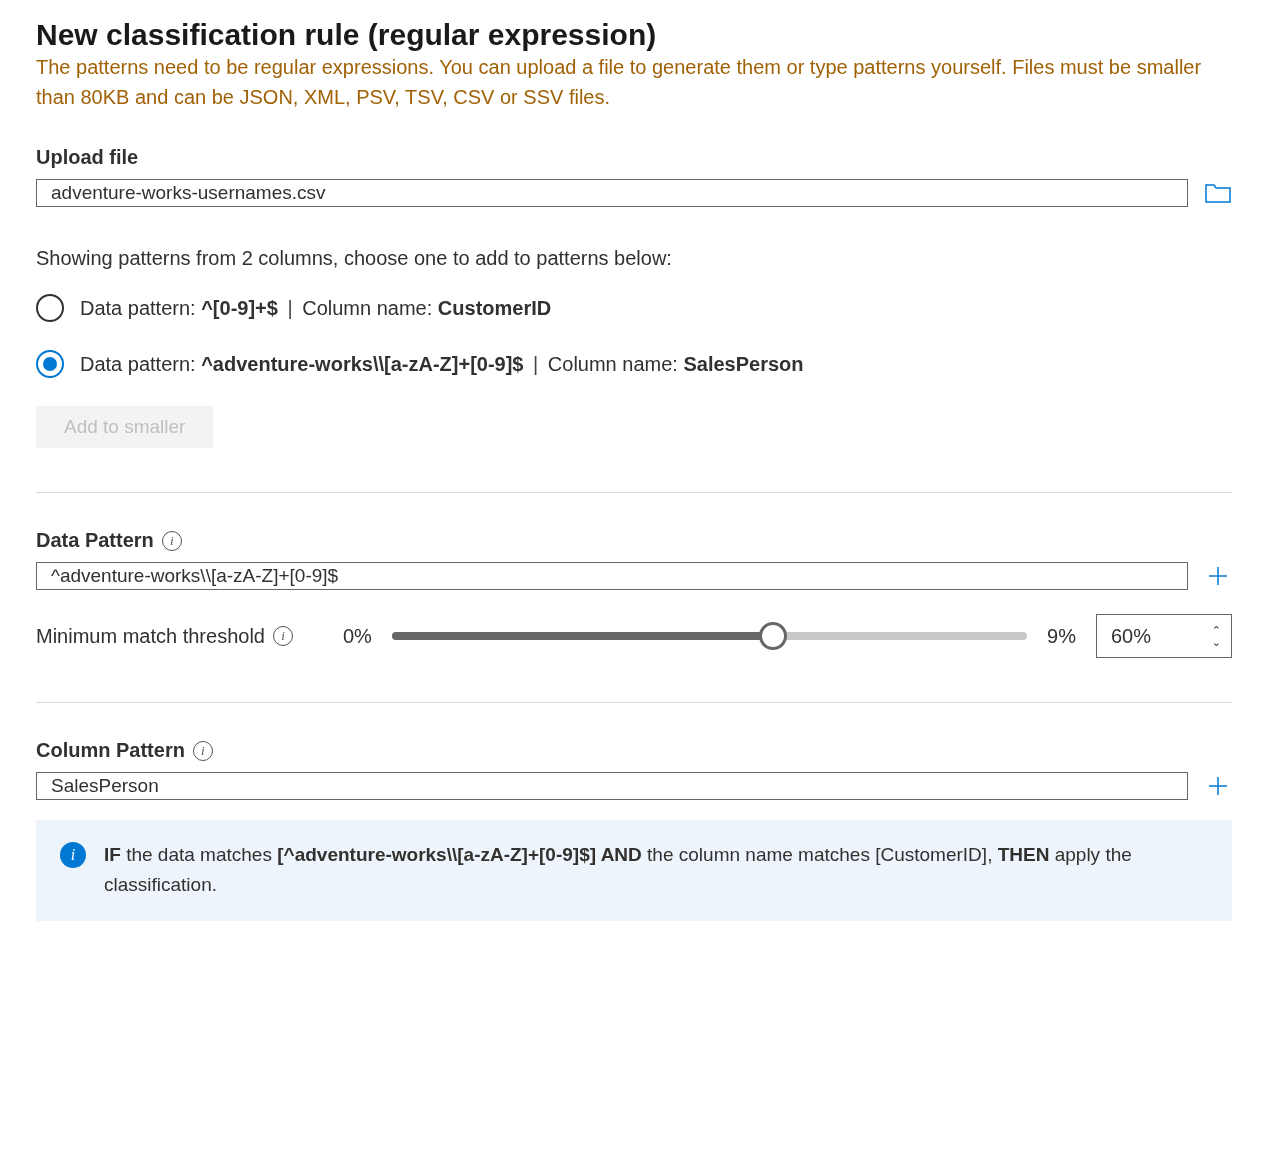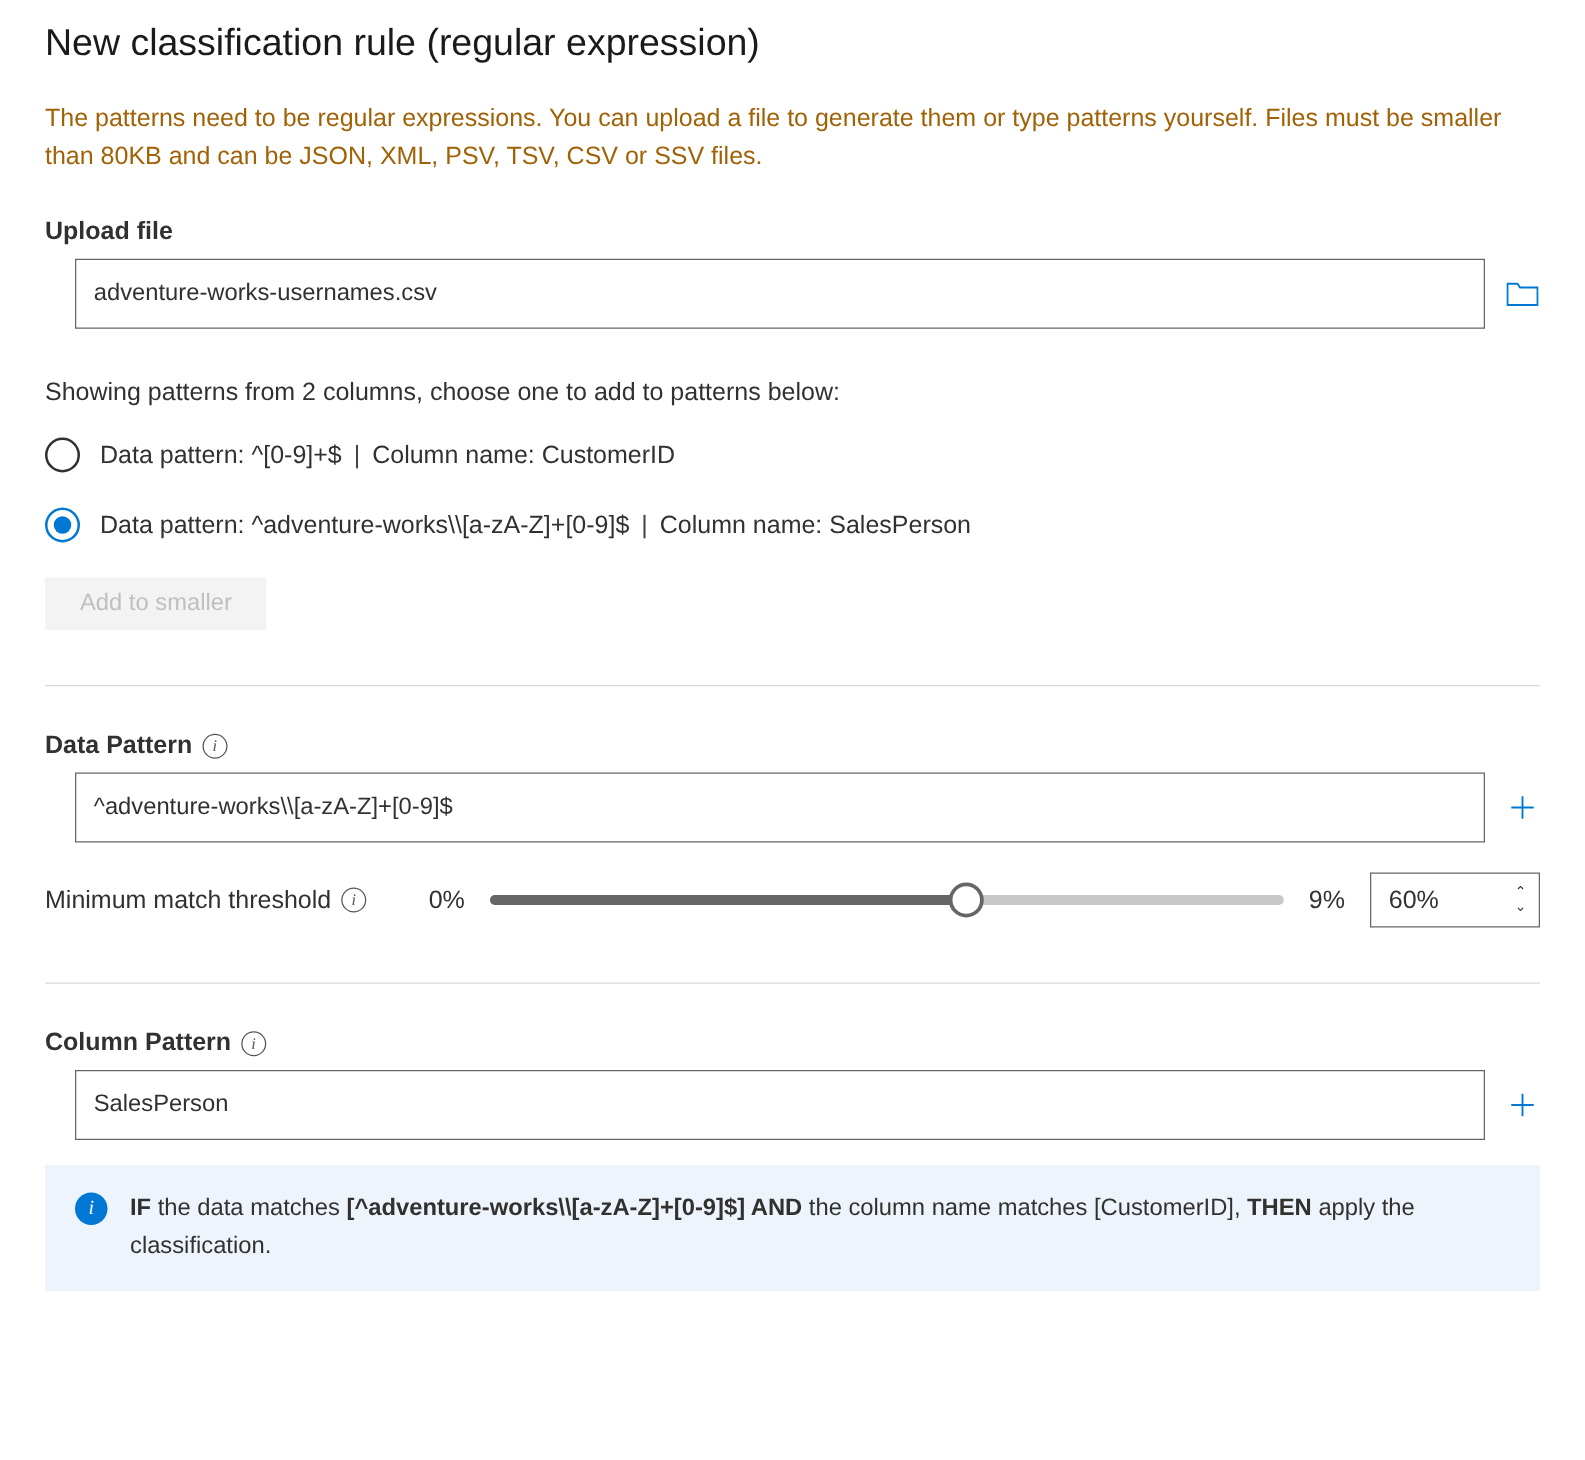--- a/index.html
+++ b/index.html
@@ -6,22 +6,21 @@
 body {
   font-family: "Segoe UI", -apple-system, BlinkMacSystemFont, sans-serif;
   font-size: 18px;
   color: #323130;
   background: #fff;
   padding: 18px 36px 40px 36px;
   width: 1268px;
 }
 h1 {
   font-size: 30px;
-  font-weight: 400;
-  margin-bottom: 28px;
+  font-weight: 700;
   color: #1b1a19;
 }
 .description {
   font-size: 20px;
   line-height: 1.5;
   margin-bottom: 34px;
   color: #a16207;
 }
 .field-label {
   font-size: 20px;
@@ -45,22 +44,21 @@
   margin-bottom: 40px;
 }
 .text-input {
   flex: 1;
   border: 1px solid #666;
   padding: 8px 14px;
   font-size: 19px;
   font-family: inherit;
   color: #323130;
   background: #fff;
-  height: 56px;
-  margin-left: 24px;
+  height: 28px;
 }
 .icon-btn {
   width: 28px;
   height: 28px;
   display: flex;
   align-items: center;
   justify-content: center;
   cursor: pointer;
   color: #0078d4;
 }
@@ -89,21 +87,21 @@
 .radio-outer.selected {
   border-color: #0078d4;
 }
 .radio-inner {
   width: 14px;
   height: 14px;
   background: #0078d4;
   border-radius: 50%;
 }
 .radio-label { line-height: 1.3; }
-.radio-label .bold { font-weight: 400; }
+.radio-label .bold { font-weight: 700; }
 .pipe { color: #444; margin: 0 4px; }
 .add-btn {
   background: #f3f3f3;
   border: none;
   color: #bfbfbf;
   padding: 10px 28px;
   font-size: 19px;
   font-family: inherit;
   cursor: not-allowed;
   margin-bottom: 44px;

